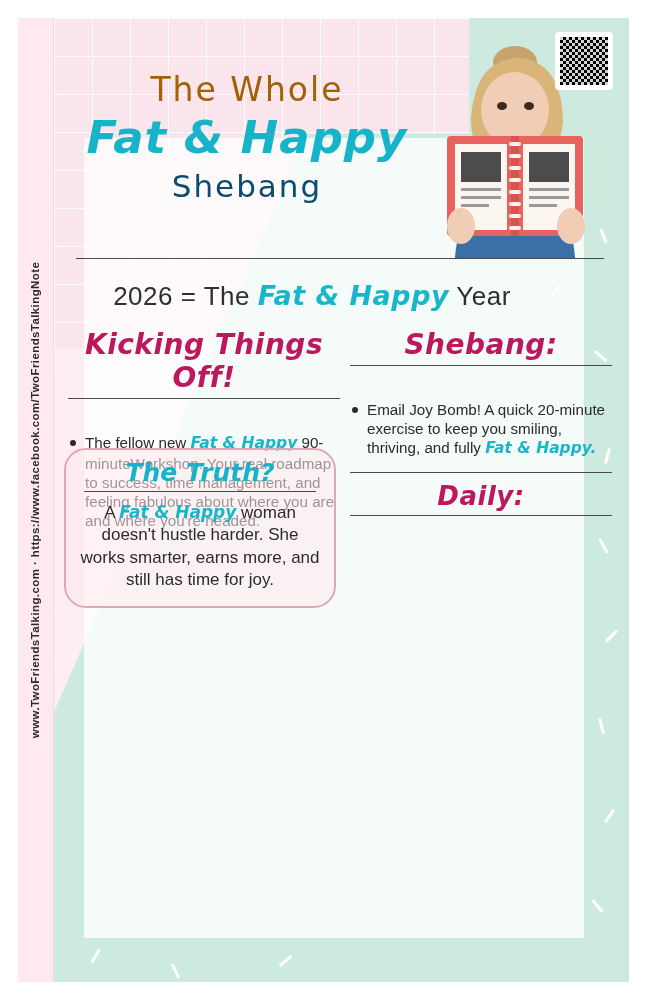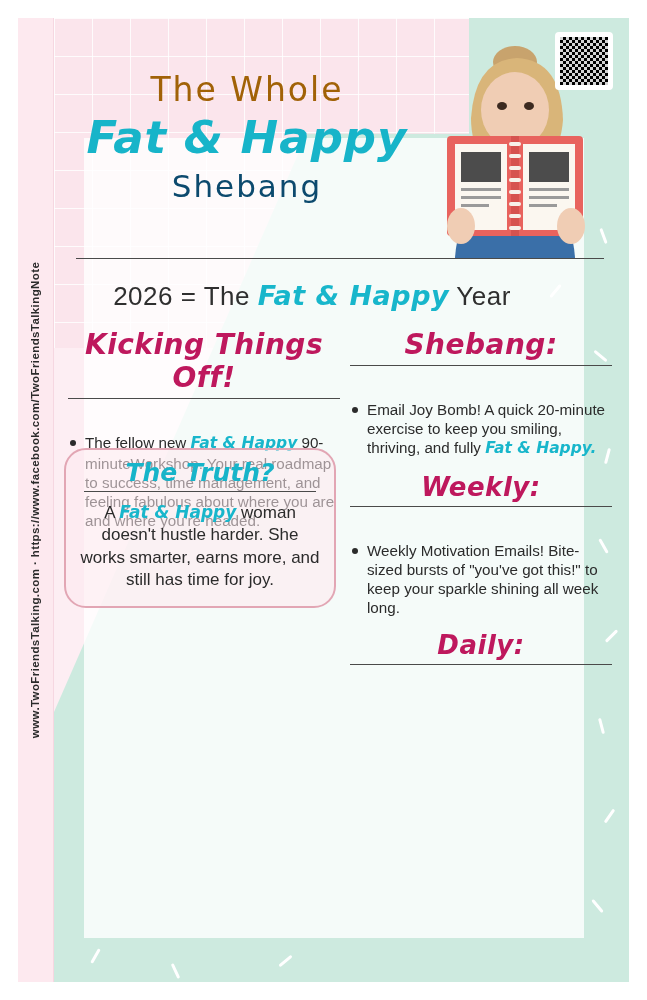--- a/index.html
+++ b/index.html
@@ -354,27 +354,21 @@
 
       <div class="col-right">
         <div class="sec-head">Shebang:</div>
         <div class="sec-rule"></div>
         <ul class="bullets">
           <li>
             <span>Email Joy Bomb! A quick 20-minute exercise to keep you smiling, thriving, and fully </span><span class="script">Fat &amp; Happy.</span>
           </li>
         </ul>
 
-        <div class="sec-head small">Weekly:</div>
         <div class="sec-rule"></div>
-        <ul class="bullets">
-          <li>
-            <span>Weekly Motivation Emails! Bite-sized bursts of "you've got this!" to keep your sparkle shining all week long.</span>
-          </li>
-        </ul>
 
         <div class="sec-head small">Daily:</div>
         <div class="sec-rule"></div>
       </div>
 
     </div>
   </div>
 </div>
 
 </body></html>

